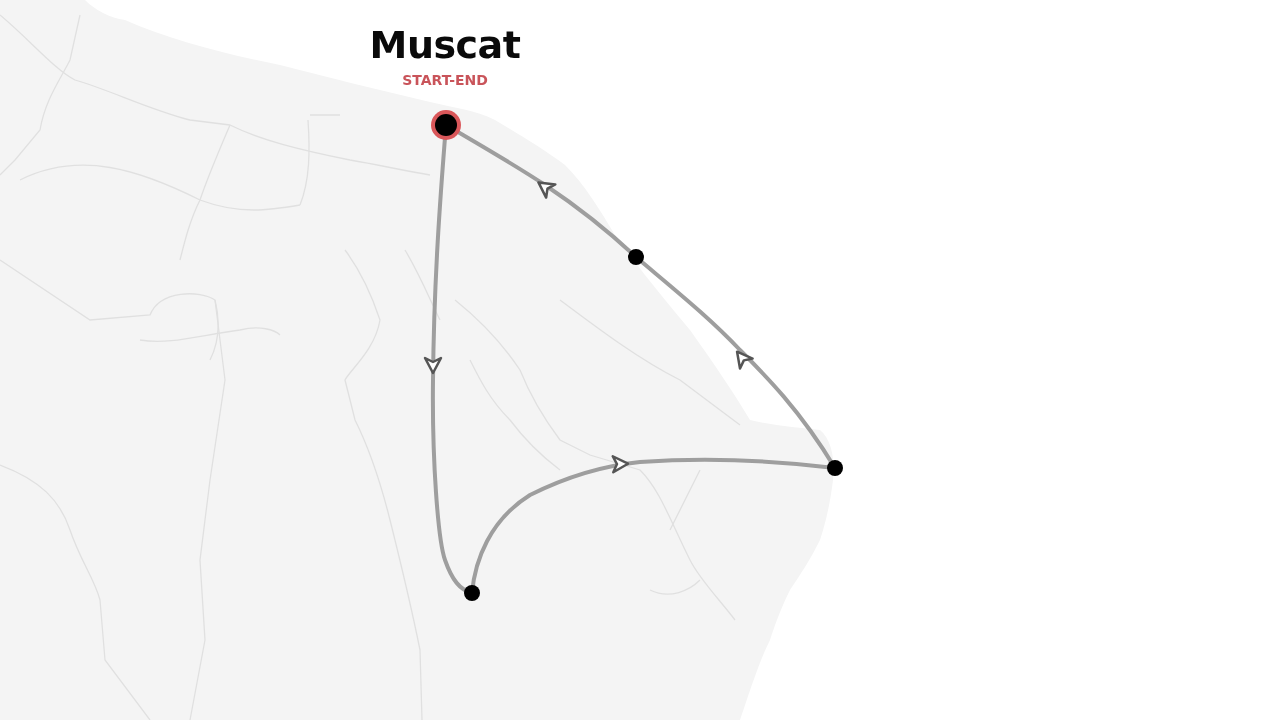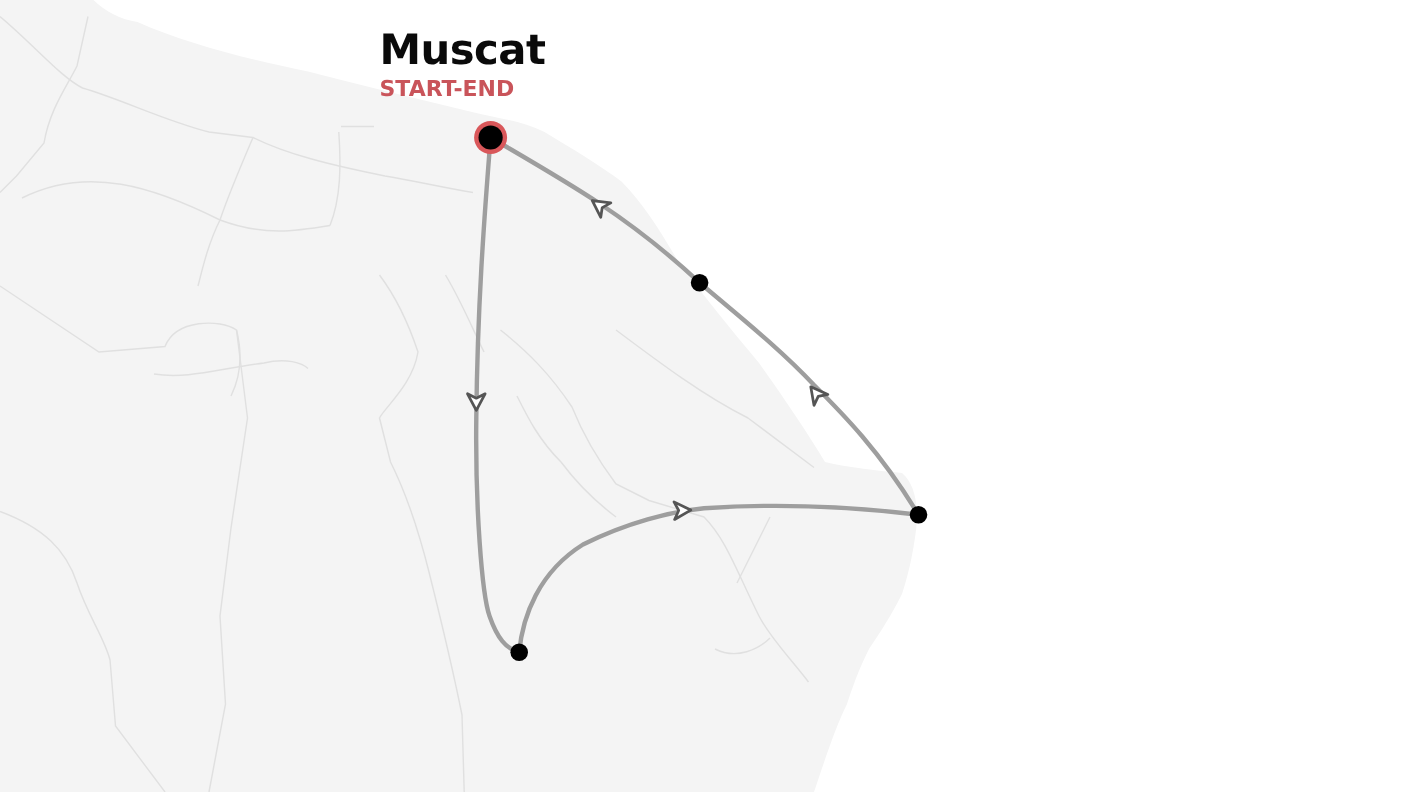--- a/index.html
+++ b/index.html
@@ -1,20 +1,20 @@
 <!DOCTYPE html>
 <html><head>
   <meta charset="utf-8">
   <style>
     html, body { margin: 0; padding: 0; }
     body { width: 1280px; height: 720px; overflow: hidden; background: #ffffff; position: relative; font-family: "Liberation Sans", "DejaVu Sans", sans-serif; }
     #map { position: absolute; left: 0; top: 0; width: 1280px; height: 720px; }
-    .label-wrap { position: absolute; left: 345px; top: 22px; width: 200px; text-align: left; }
+    .label-wrap { position: absolute; left: 345px; top: 22px; width: 200px; text-align: center; }
     .city-name { font-family: "DejaVu Sans", sans-serif; font-weight: bold; font-size: 38px; color: #0a0a0a; letter-spacing: -0.5px; line-height: 46px; }
-    .city-sub { font-family: "DejaVu Sans", sans-serif; font-weight: bold; font-size: 20px; line-height: 20px; margin-top: 2px; }
+    .city-sub { font-family: "DejaVu Sans", sans-serif; font-weight: bold; font-size: 14px; line-height: 20px; margin-top: 2px; }
   </style>
 </head>
 <body>
 
 <svg id="map" viewBox="0 0 1280 720" xmlns="http://www.w3.org/2000/svg">
 
   <path id="land" d="M0,0 L85,0 C95,10 110,18 125,20 C170,40 230,55 280,65 C330,78 380,90 430,102 C455,108 475,110 495,120 C520,135 545,150 565,165 C585,185 600,210 615,235 C640,270 665,300 690,330 C715,365 735,395 750,420 C770,425 800,428 820,430 C832,440 835,460 833,480 C830,505 825,525 820,540 C810,560 800,575 790,590 C780,610 775,625 770,640 C760,660 750,690 740,720 L0,720 Z" fill="#f4f4f4"></path>
 
   <g fill="none" stroke="#e0e0e0" stroke-width="1.3">
     <path d="M0,15 C30,40 55,70 75,80 C110,90 150,110 190,120 L230,125 C260,140 300,150 350,160 C380,165 400,170 430,175"></path>

